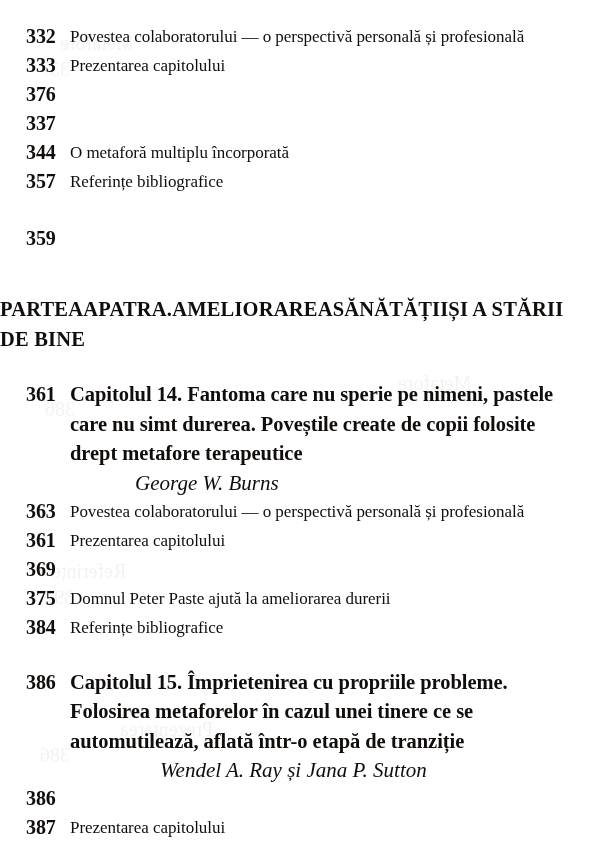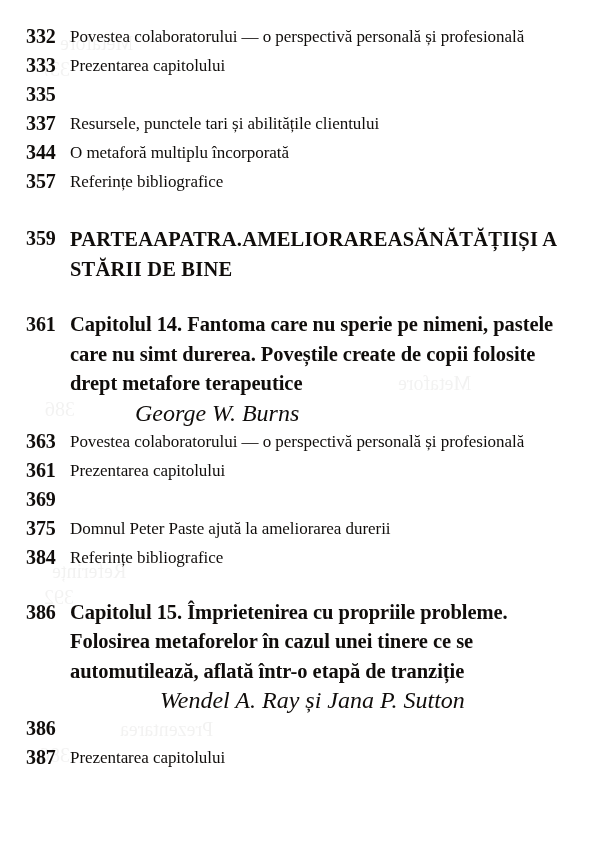--- a/index.html
+++ b/index.html
@@ -72,41 +72,41 @@
     padding-right: 21px;
     font-size: 17px;
     line-height: 29px;
     letter-spacing: -0.05px;
   }
 
   
   .entry.plain .txt { font-weight: normal; }
 
   
-  .entry.part { margin-top: 28px; }
+  .entry.part { margin-top: 28px; flex-direction: column; }
   .entry.part .num { font-weight: bold; }
   .entry.part .txt {
     font-weight: bold;
     font-size: 20.5px;
     line-height: 30px;
     letter-spacing: 0.2px;
   }
 
   
   .entry.chapter { margin-top: 26px; }
   .entry.chapter .txt {
     font-weight: bold;
     font-size: 20.5px;
     line-height: 29.5px;
   }
 
   
   .author-line {
     font-style: italic;
-    font-size: 24px;
+    font-size: 21px;
     line-height: 28px;
     padding-left: 96px;
   }
   .author-line.indent-wide { padding-left: 160px; }
   .author-line.indent-narrow { padding-left: 135px; }
 </style>
 </head>
 <body>
 
 <div class="bleed-layer" id="bleed-layer">
@@ -126,25 +126,24 @@
     <div>
       <div class="entry plain">
         <div class="num">332</div>
         <div class="txt">Povestea colaboratorului — o perspectivă personală și profesională</div>
       </div>
       <div class="entry plain">
         <div class="num">333</div>
         <div class="txt">Prezentarea capitolului</div>
       </div>
       <div class="entry plain">
-        <div class="num">335</div>
+        <div class="num">376</div>
       </div>
       <div class="entry plain">
         <div class="num">337</div>
-        <div class="txt">Resursele, punctele tari și abilitățile clientului</div>
       </div>
       <div class="entry plain">
         <div class="num">344</div>
         <div class="txt">O metaforă multiplu încorporată</div>
       </div>
       <div class="entry plain">
         <div class="num">357</div>
         <div class="txt">Referințe bibliografice</div>
       </div>
     </div>

